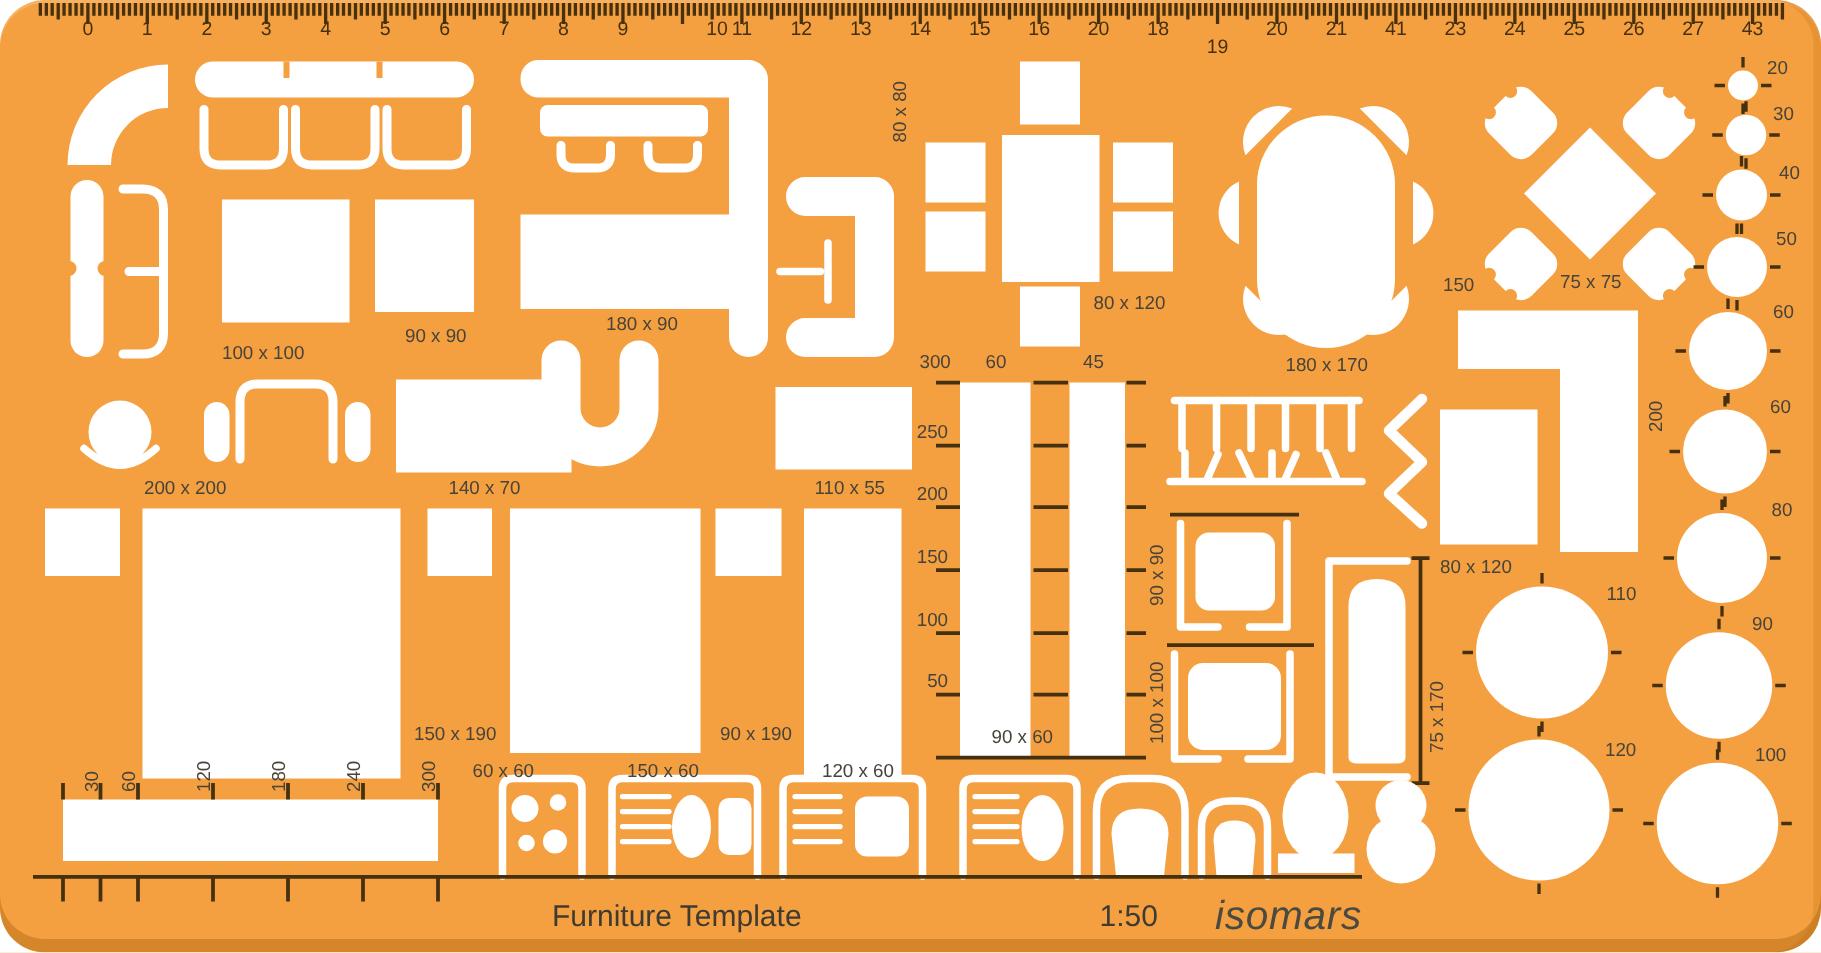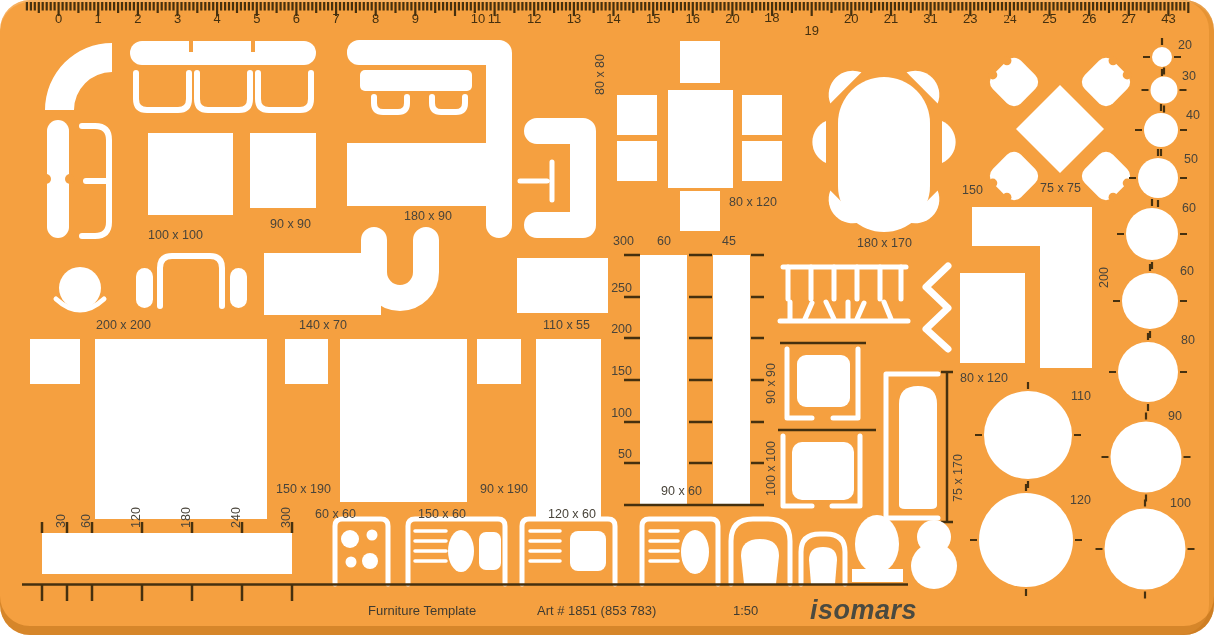--- a/index.html
+++ b/index.html
@@ -23,22 +23,22 @@
   .w-s7{fill:none;stroke:var(--cut);stroke-width:7;stroke-linecap:round;stroke-linejoin:round;}
   .w-s26{fill:none;stroke:var(--cut);stroke-width:26;stroke-linecap:round;stroke-linejoin:round;}
   .d-s{fill:none;stroke:var(--rink);stroke-width:2.2;}
   .d-s25{fill:none;stroke:var(--rink);stroke-width:2.5;}
   
   .lbl{position:absolute;color:var(--ink);font-size:12.5px;white-space:nowrap;line-height:14px;}
   .vlbl{transform:rotate(-90deg);transform-origin:0 0;}
   .rnum{position:absolute;width:26px;text-align:center;color:var(--rink);font-size:13px;
         line-height:14px;white-space:nowrap;}
   .snum{position:absolute;width:30px;text-align:right;color:var(--ink);font-size:12.5px;line-height:14px;}
-  .footer-text{position:absolute;color:#3F3B31;font-size:13px;line-height:20px;white-space:nowrap;text-align:right;}
-  .brand{position:absolute;color:#4A4A40;font-size:27px;line-height:28px;font-weight:700;
+  .footer-text{position:absolute;color:#3F3B31;font-size:20px;line-height:20px;white-space:nowrap;text-align:right;}
+  .brand{position:absolute;color:#4A4A40;font-size:27px;line-height:28px;font-weight:400;
          font-style:italic;letter-spacing:0.5px;white-space:nowrap;}
 </style>
 </head>
 <body>
 
 <div class="stage">
   <div class="template"></div>
 
   <svg class="shapes" width="1214" height="635" viewBox="0 0 1214 635">
 
@@ -291,27 +291,27 @@
       <span class="rnum" style="left: 362.7px; top: 12px;">8</span>
       <span class="rnum" style="left: 402.3px; top: 12px;">9</span>
       <span class="rnum" style="left: 452px; top: 12px; margin-left: 13px;">10</span>
       <span class="rnum" style="left: 481.6px; top: 12px;">11</span>
       <span class="rnum" style="left: 521.2px; top: 12px;">12</span>
       <span class="rnum" style="left: 560.9px; top: 12px;">13</span>
       <span class="rnum" style="left: 600.5px; top: 12px;">14</span>
       <span class="rnum" style="left: 640.2px; top: 12px; text-align: center;">15</span>
       <span class="rnum" style="left: 679.8px; top: 12px;">16</span>
       <span class="rnum" style="left: 719.4px; top: 12px;">20</span>
-      <span class="rnum" style="left: 759.1px; top: 12px; font-family: Liberation Mono, monospace;">18</span>
+      <span class="rnum" style="left: 759.1px; top: 12px;">18</span>
       <span class="rnum" style="left: 798.7px; top: 24px;">19</span>
       <span class="rnum" style="left: 838.3px; top: 12px;">20</span>
       <span class="rnum" style="left: 878px; top: 12px;">21</span>
-      <span class="rnum" style="left: 917.6px; top: 12px;">31</span>
+      <span class="rnum" style="left: 917.6px; top: 12px;">41</span>
       <span class="rnum" style="left: 957.3px; top: 12px;">23</span>
-      <span class="rnum" style="left: 996.9px; top: 12px; font-family: Liberation Serif, serif;">24</span>
+      <span class="rnum" style="left: 996.9px; top: 12px;">24</span>
       <span class="rnum" style="left: 1036.5px; top: 12px;">25</span>
       <span class="rnum" style="left: 1076.2px; top: 12px;">26</span>
       <span class="rnum" style="left: 1115.8px; top: 12px;">27</span>
       <span class="rnum" style="left: 1155.4px; top: 12px;">43</span>
     </div>
   <div id="bottom-labels">
       <span class="lbl vlbl" style="left: 54px; top: 528px;">30</span>
       <span class="lbl vlbl" style="left: 79px; top: 528px;">60</span>
       <span class="lbl vlbl" style="left: 129px; top: 528px;">120</span>
       <span class="lbl vlbl" style="left: 179px; top: 528px;">180</span>
@@ -358,16 +358,15 @@
   <span class="lbl" style="left:1184px;top:152px">50</span>
   <span class="lbl" style="left:1182px;top:201px">60</span>
   <span class="lbl" style="left:1180px;top:264px">60</span>
   <span class="lbl" style="left:1181px;top:333px">80</span>
   <span class="lbl" style="left:1168px;top:409px">90</span>
   <span class="lbl" style="left:1170px;top:496px">100</span>
   <span class="lbl" style="left:1071px;top:389px">110</span>
   <span class="lbl" style="left:1070px;top:493px">120</span>
 
   <span class="footer-text" style="left:368px;top:601px">Furniture Template</span>
-  <span class="footer-text" style="left:537px;top:601px">Art # 1851 (853 783)</span>
   <span class="footer-text" style="left:733px;top:601px">1:50</span>
   <span class="brand" style="left:810px;top:596px">isomars</span>
 </div>
 
 </body></html>

